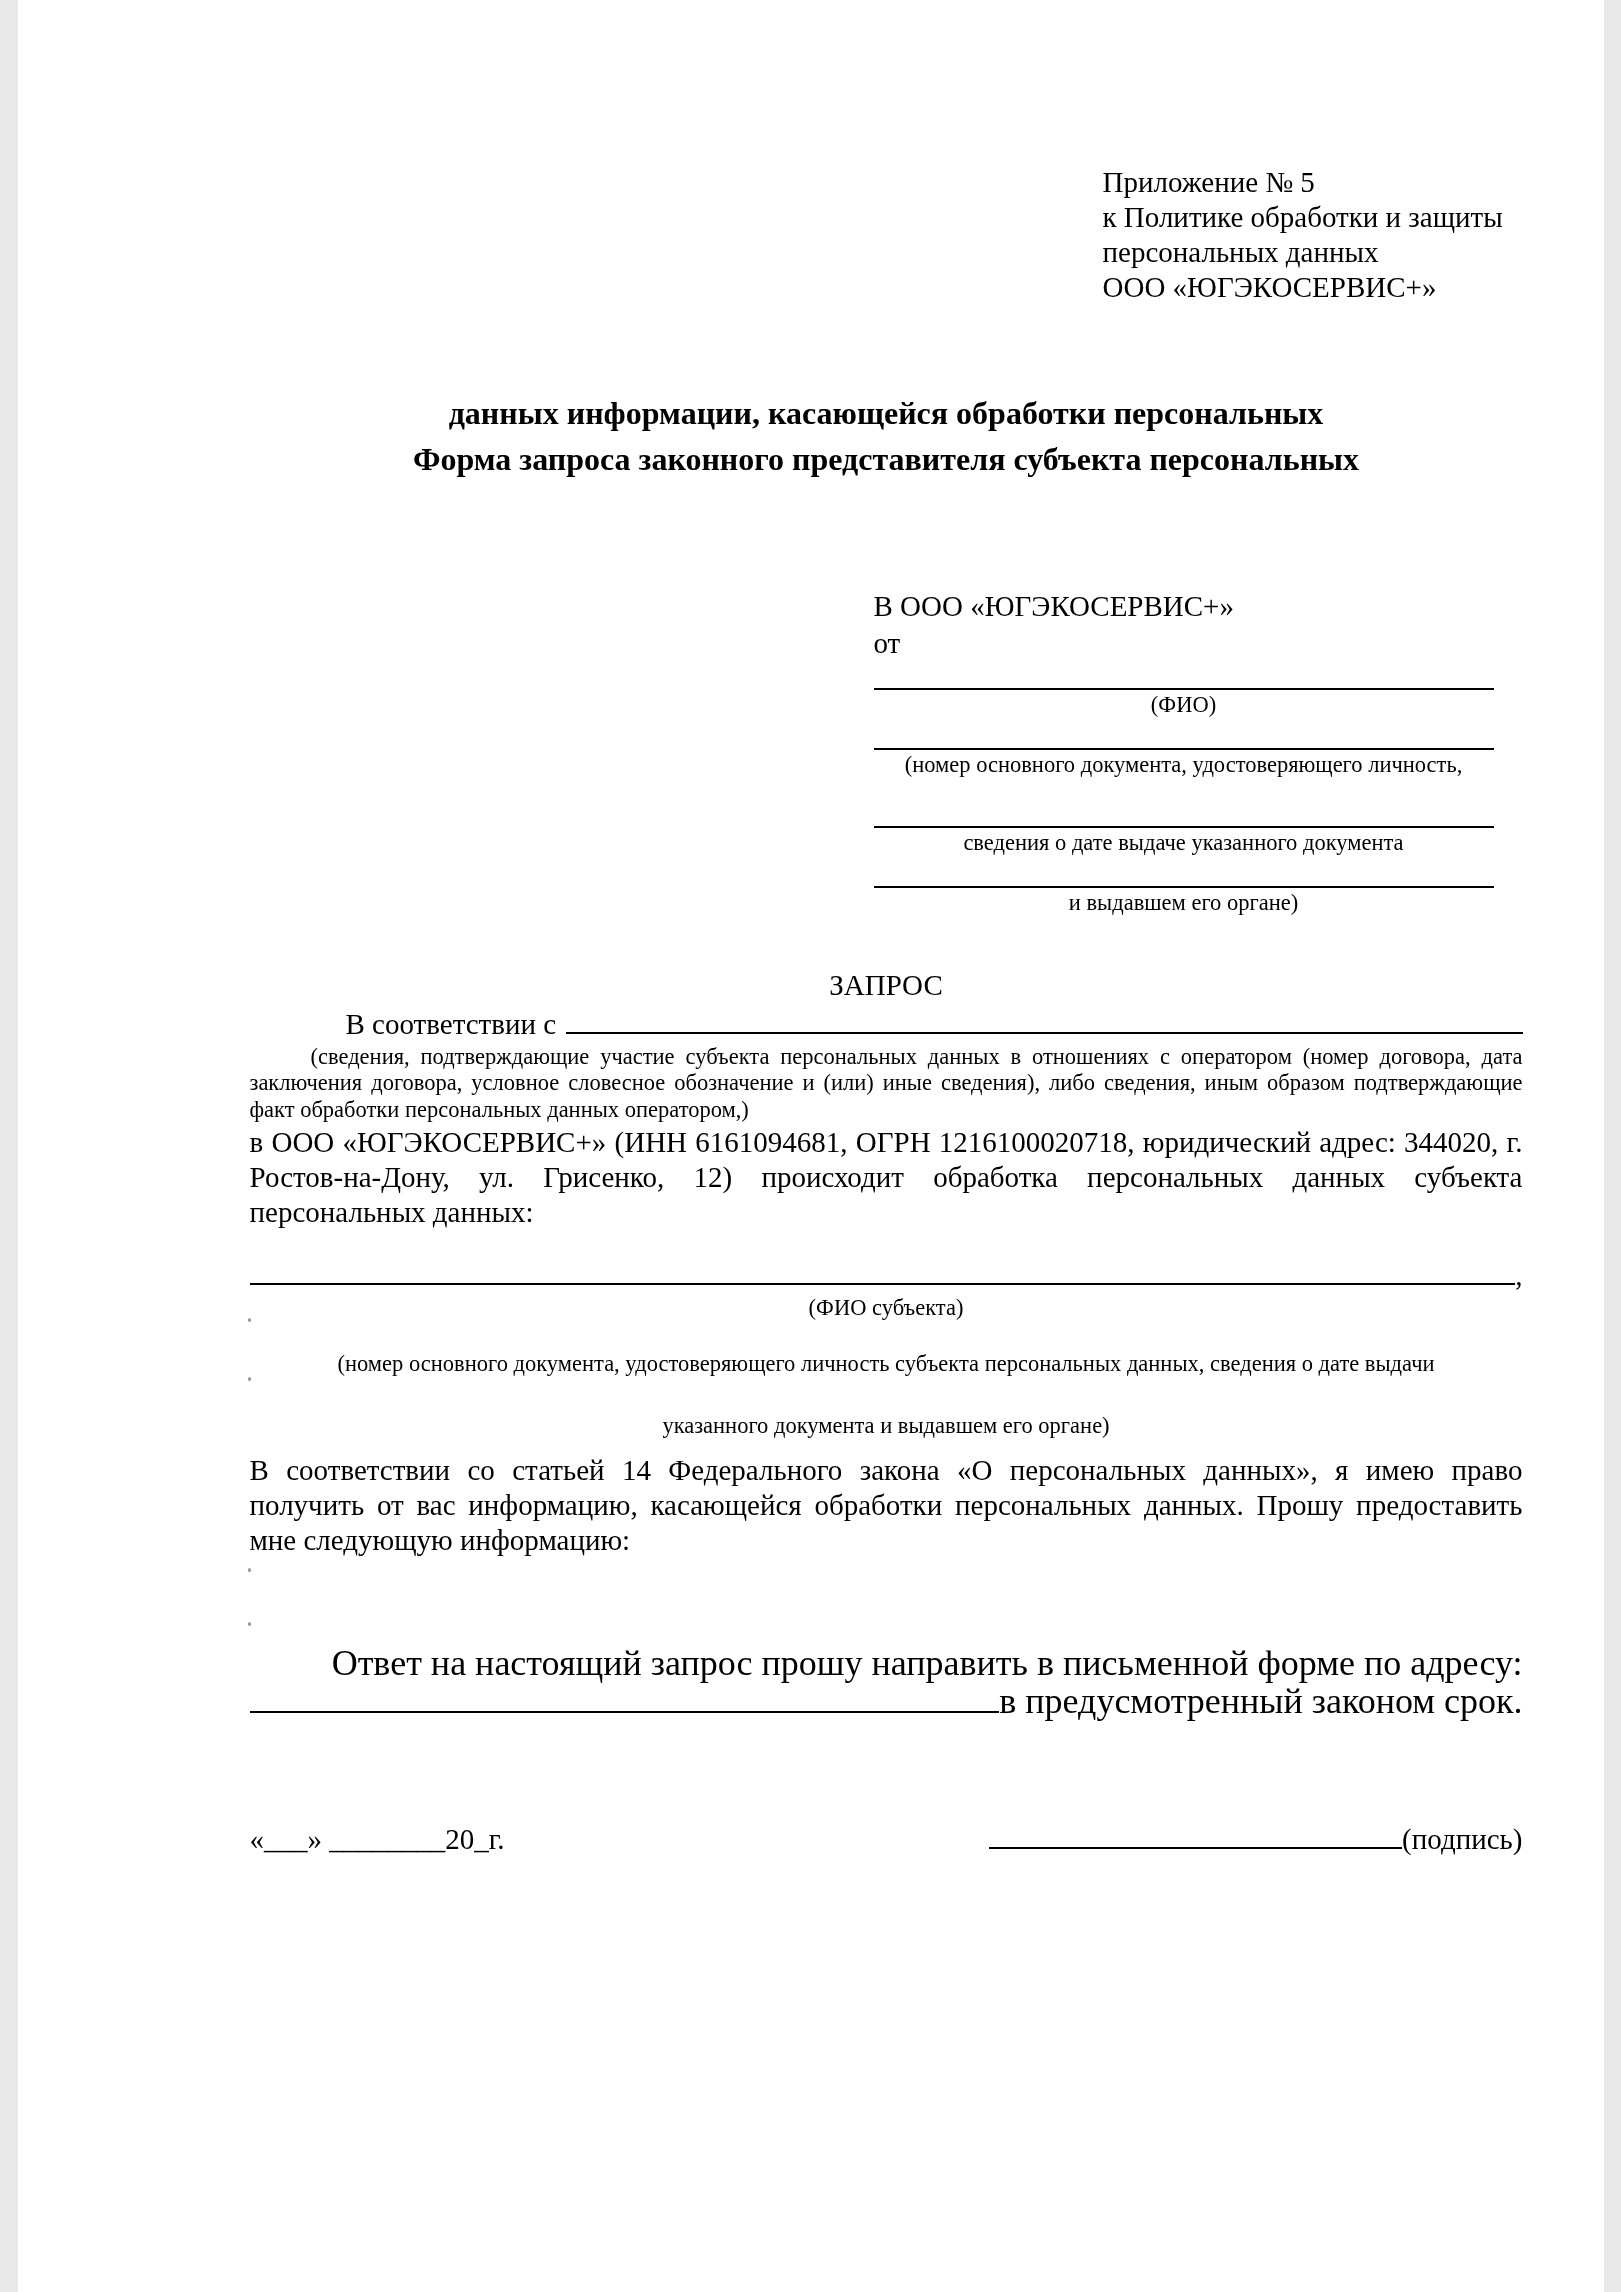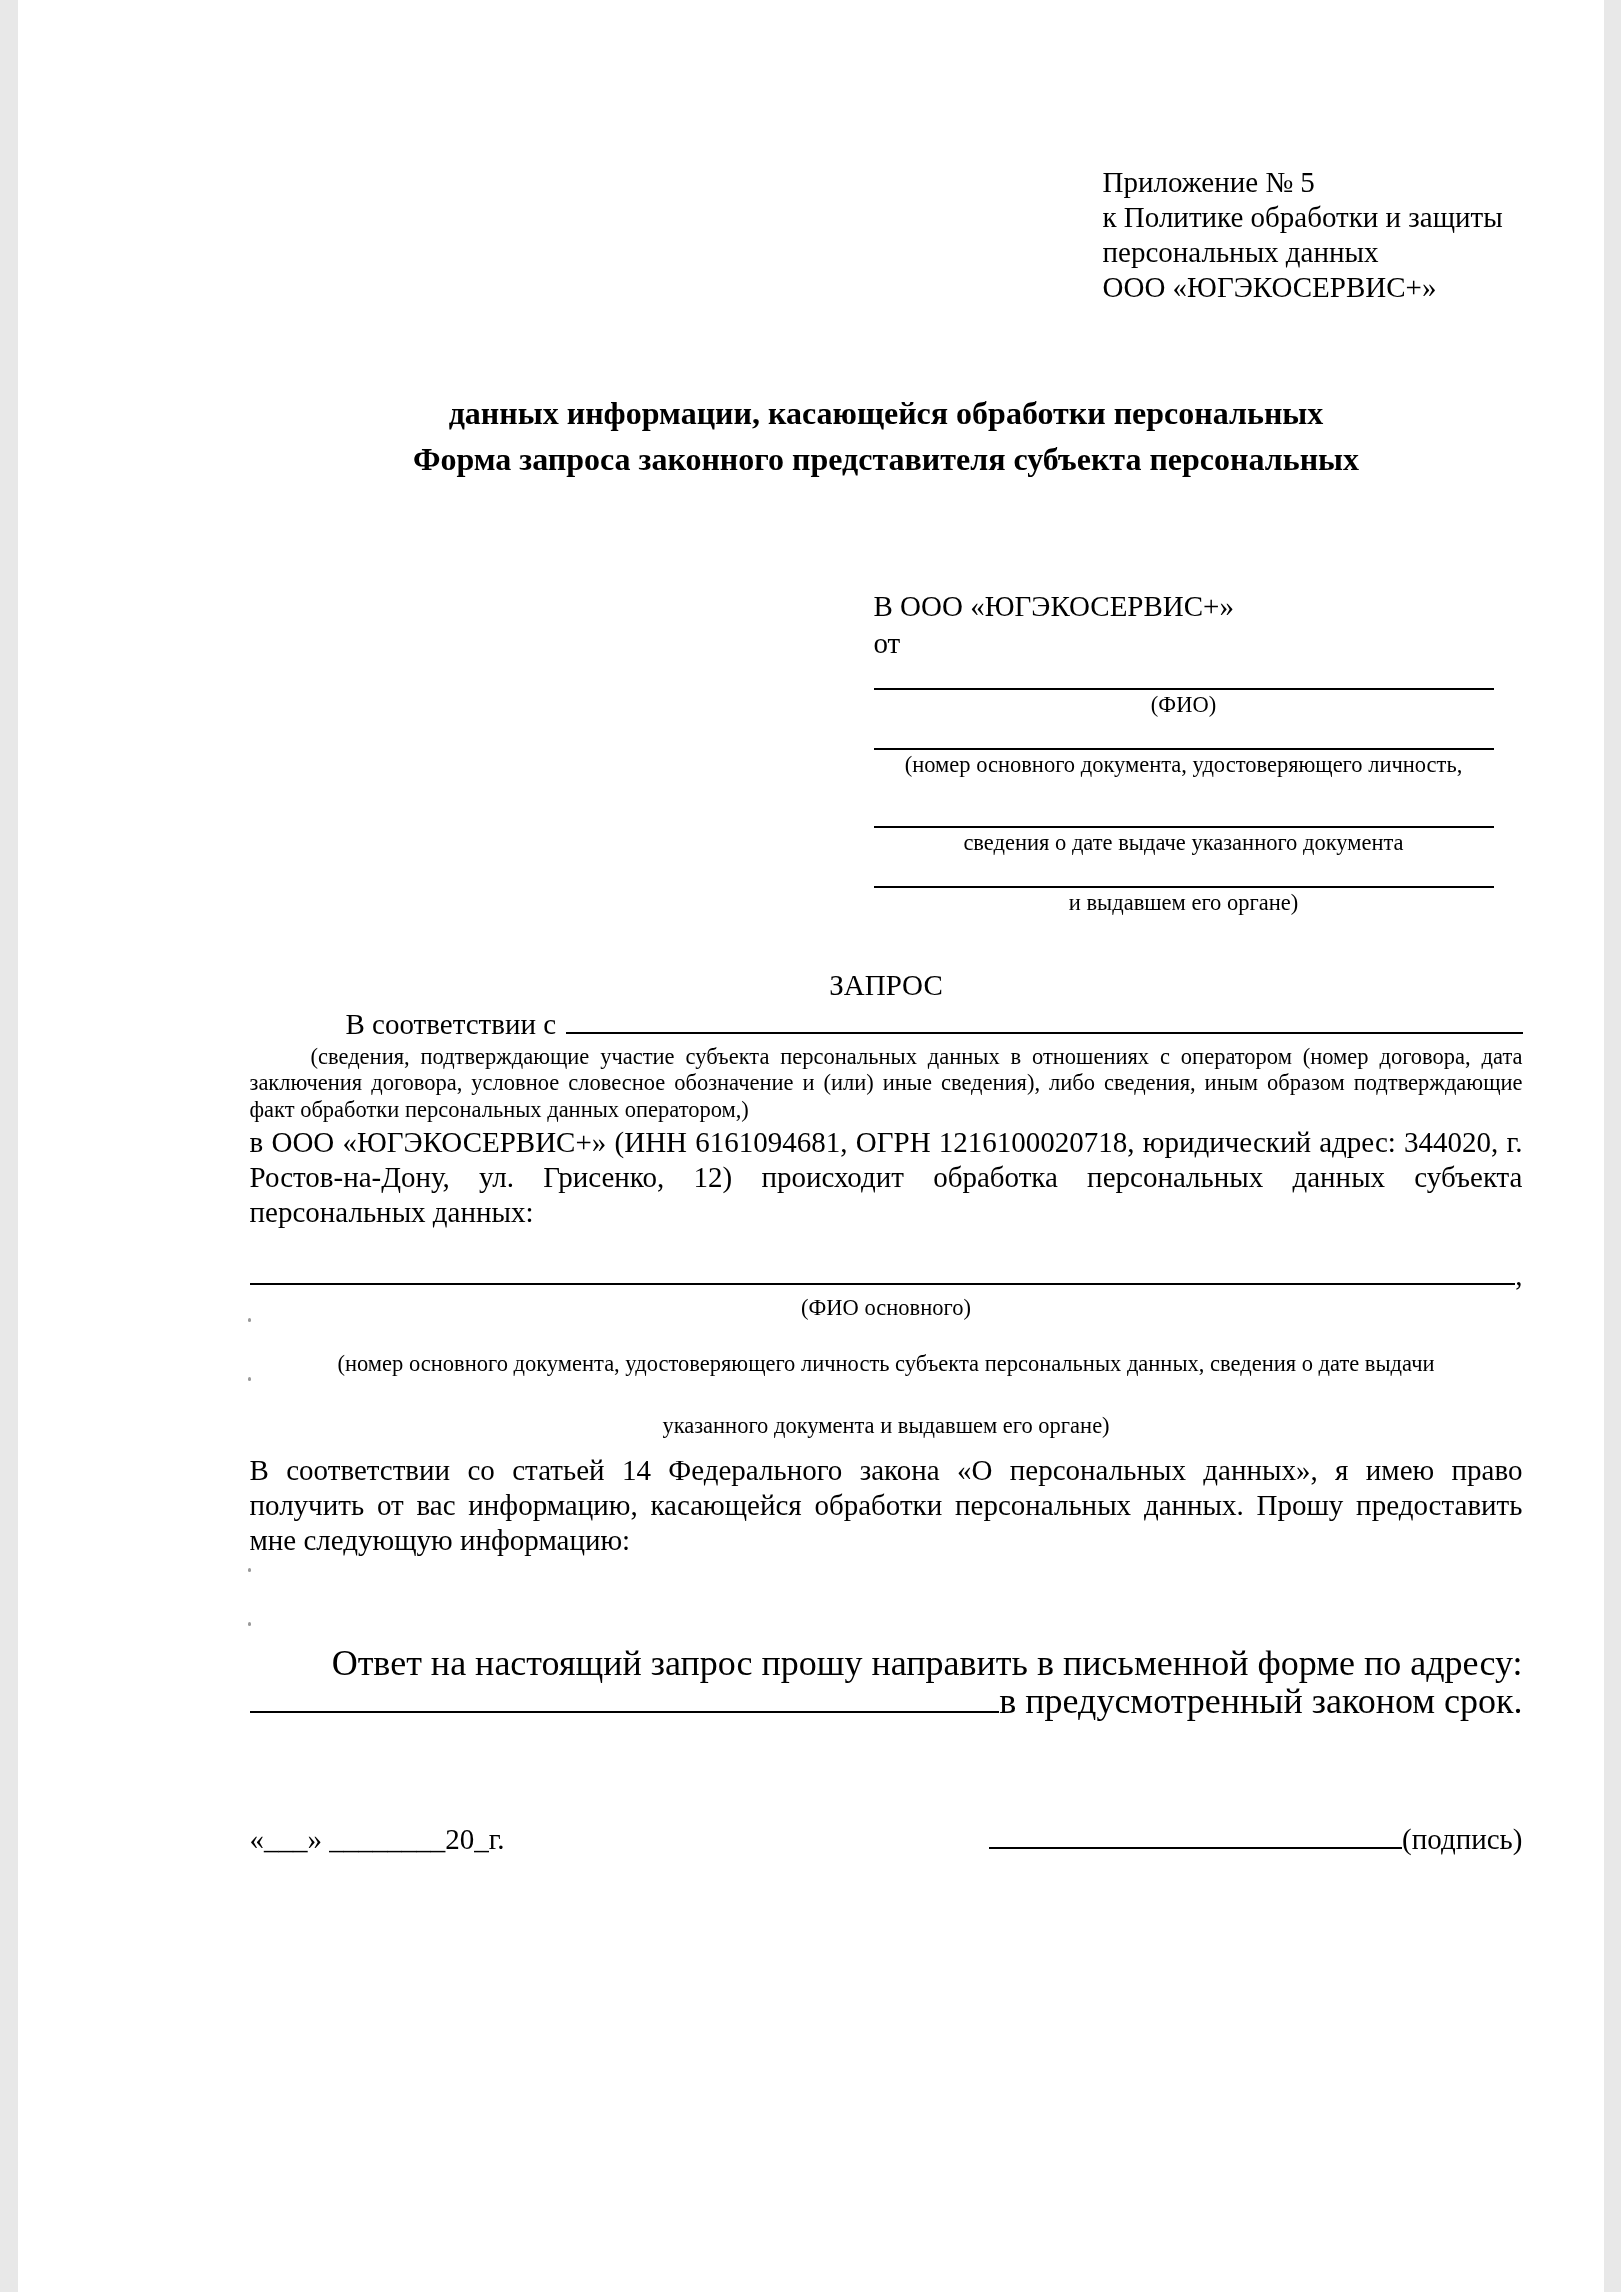--- a/index.html
+++ b/index.html
@@ -127,21 +127,21 @@
     <div class="intro-row">
       <span class="intro-label">В соответствии с</span>
       <span class="fill-rule"></span>
     </div>
     <div class="fine-print">(сведения, подтверждающие участие субъекта персональных данных в отношениях с оператором (номер договора, дата заключения договора, условное словесное обозначение и (или) иные сведения), либо сведения, иным образом подтверждающие факт обработки персональных данных оператором,)</div>
     <div class="operator-paragraph">в ООО «ЮГЭКОСЕРВИС+» (ИНН 6161094681, ОГРН 1216100020718, юридический адрес: 344020, г. Ростов-на-Дону, ул. Грисенко, 12)  происходит обработка персональных данных субъекта персональных данных:</div>
     <div class="comma-row">
       <span class="fill-rule"></span>
       <span class="comma">,</span>
     </div>
-    <div class="small-caption caption-fio">(ФИО основного)</div>
+    <div class="small-caption caption-fio">(ФИО субъекта)</div>
     <div class="small-caption caption-doc-1">(номер основного документа, удостоверяющего личность субъекта персональных данных, сведения о дате выдачи</div>
     <div class="small-caption caption-doc-2">указанного документа и выдавшем его органе)</div>
     <div class="law-paragraph">В соответствии со статьей 14 Федерального закона «О персональных данных», я имею право получить от вас информацию, касающейся обработки персональных данных. Прошу предоставить мне следующую информацию:</div>
   </div>
 
   <div class="response">
     <div class="response-line-1">Ответ на настоящий запрос прошу направить в письменной форме по адресу:</div>
     <div class="response-line-2">
       <span class="fill-rule"></span>
       <span class="tail">в предусмотренный законом срок.</span>

